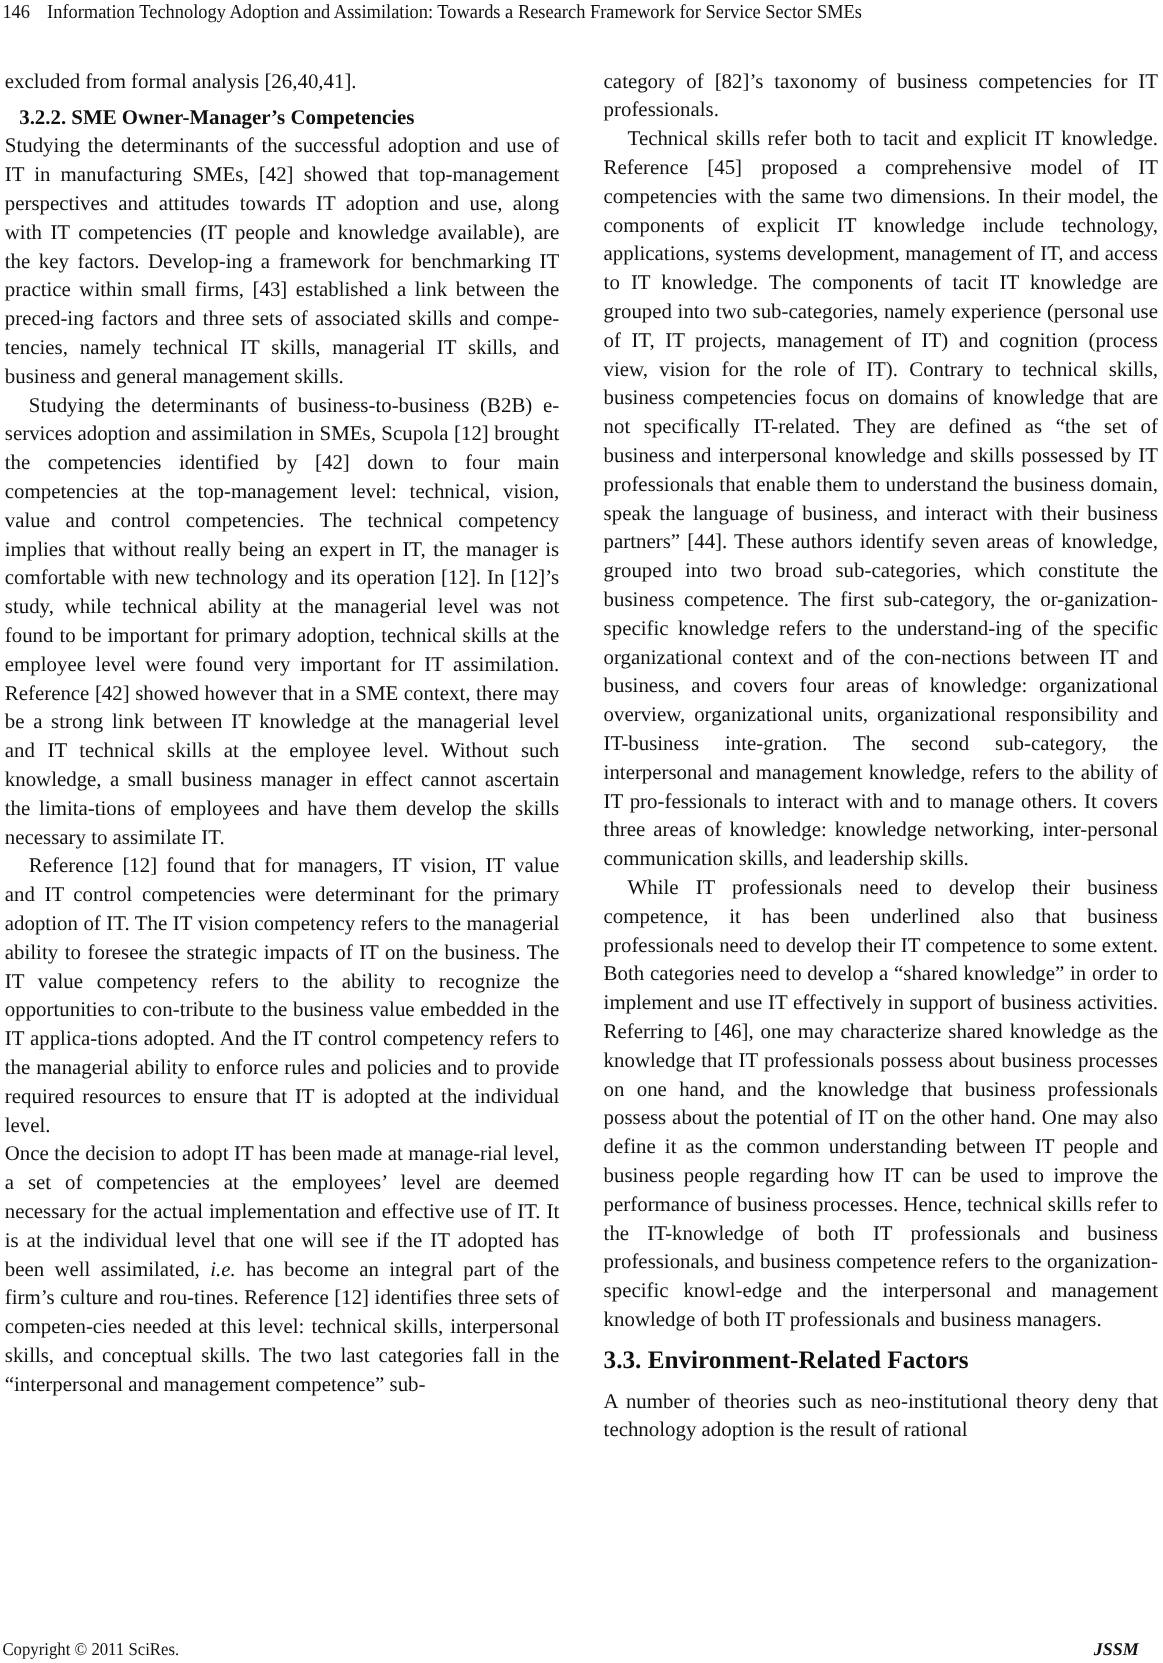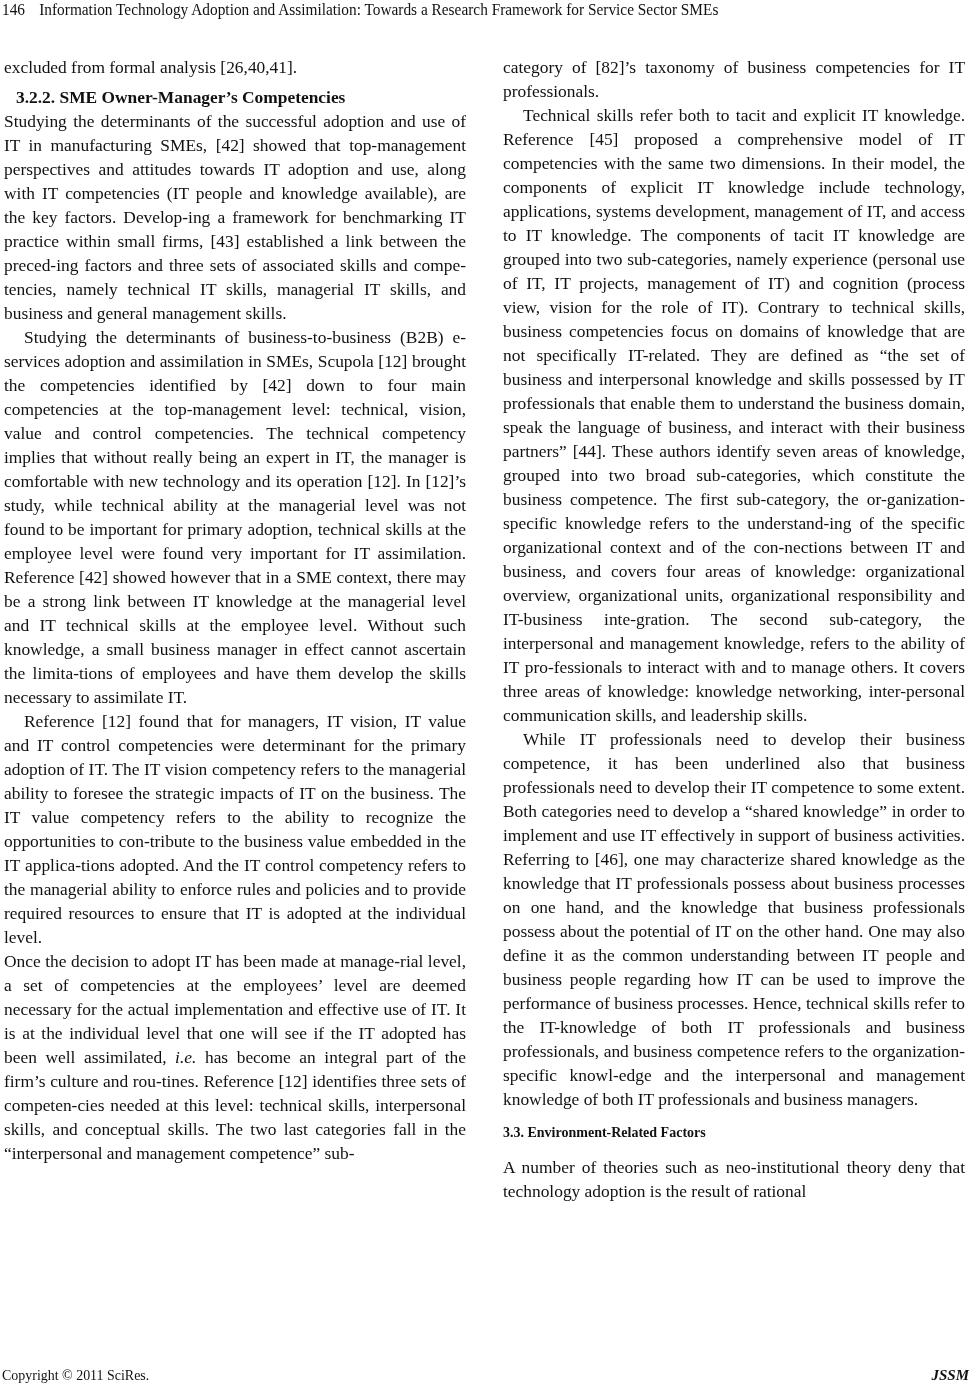--- a/index.html
+++ b/index.html
@@ -20,28 +20,28 @@
     hyphens: none;
   }
   .col-left { left: 4px; }
   .col-right { left: 503px; width: 462px; }
   .col p { margin: 0; text-indent: 20px; }
   .col p.noindent { text-indent: 0; }
   .col h3.sub {
     margin: 6px 0 0 12px; font-size: 17.4px; line-height: 24px; font-weight: bold;
   }
   .col h2.sec {
-    margin: 8px 0 8px 0; font-size: 14px; line-height: 28px; font-weight: bold;
+    margin: 8px 0 8px 0; font-size: 21px; line-height: 28px; font-weight: bold;
   }
   .footer-left {
     position: absolute; left: 2px; top: 1366px; font-size: 15px; line-height: 18px;
     transform: scaleX(0.93); transform-origin: left top; white-space: nowrap;
   }
   .footer-right {
-    position: absolute; right: 0; top: 1366px; font-size: 15px; line-height: 18px;
+    position: absolute; right: 20px; top: 1366px; font-size: 15px; line-height: 18px;
     font-weight: bold; font-style: italic;
   }
   i.em { }
 </style>
 </head>
 <body>
 
 <div class="running-header">
   <span class="page-no">146</span><span>Information Technology Adoption and Assimilation: Towards a Research Framework for Service Sector SMEs</span>
 </div>

